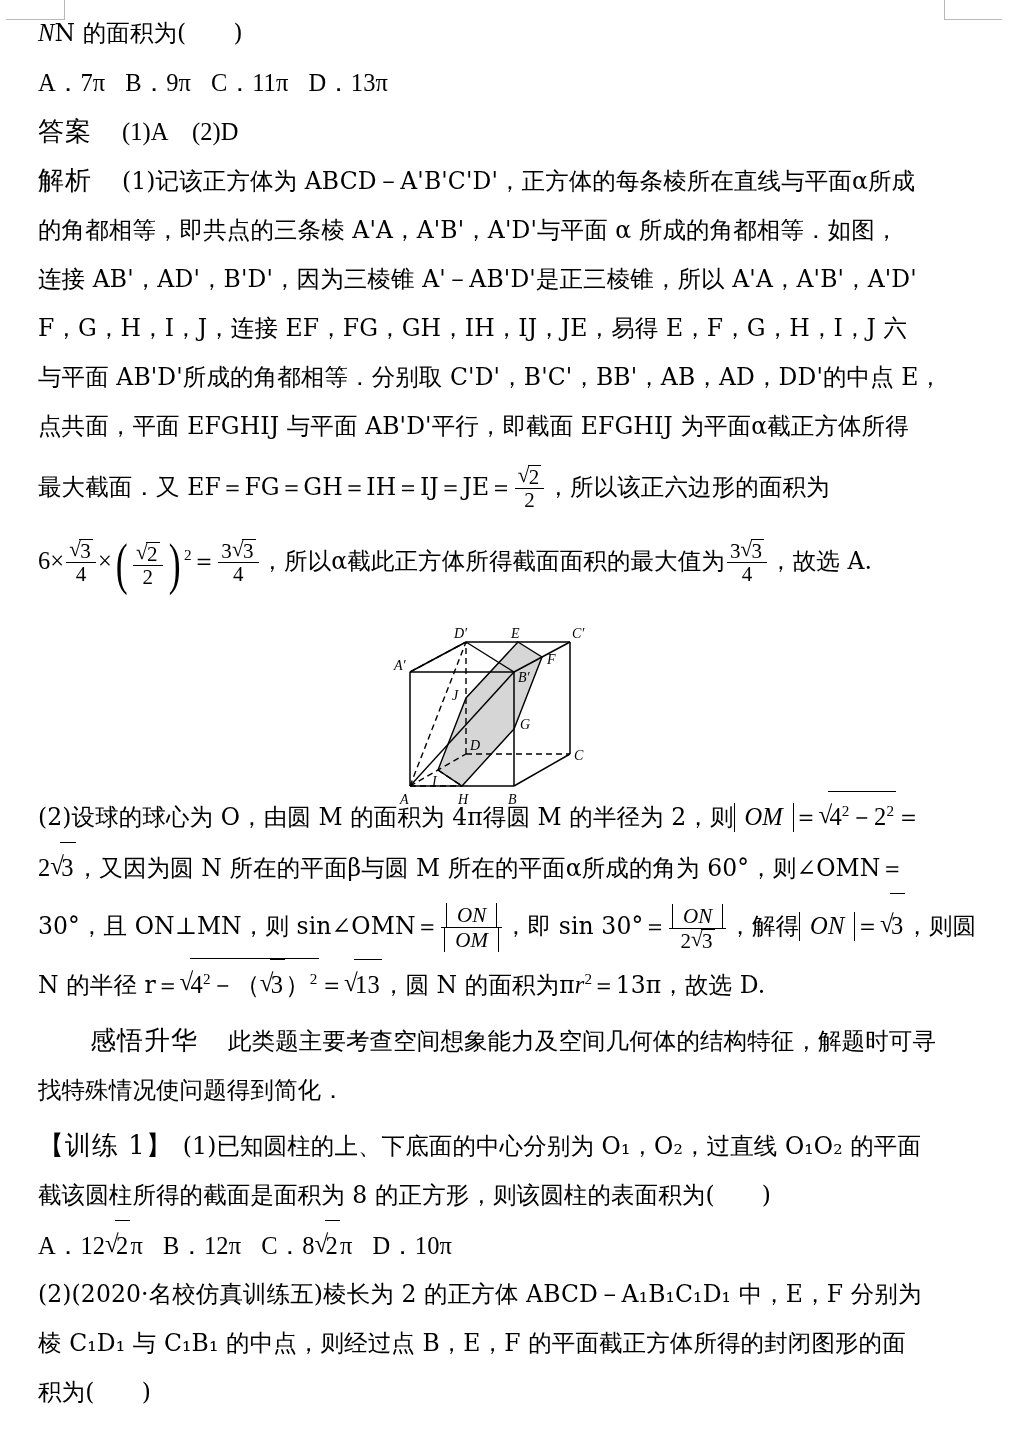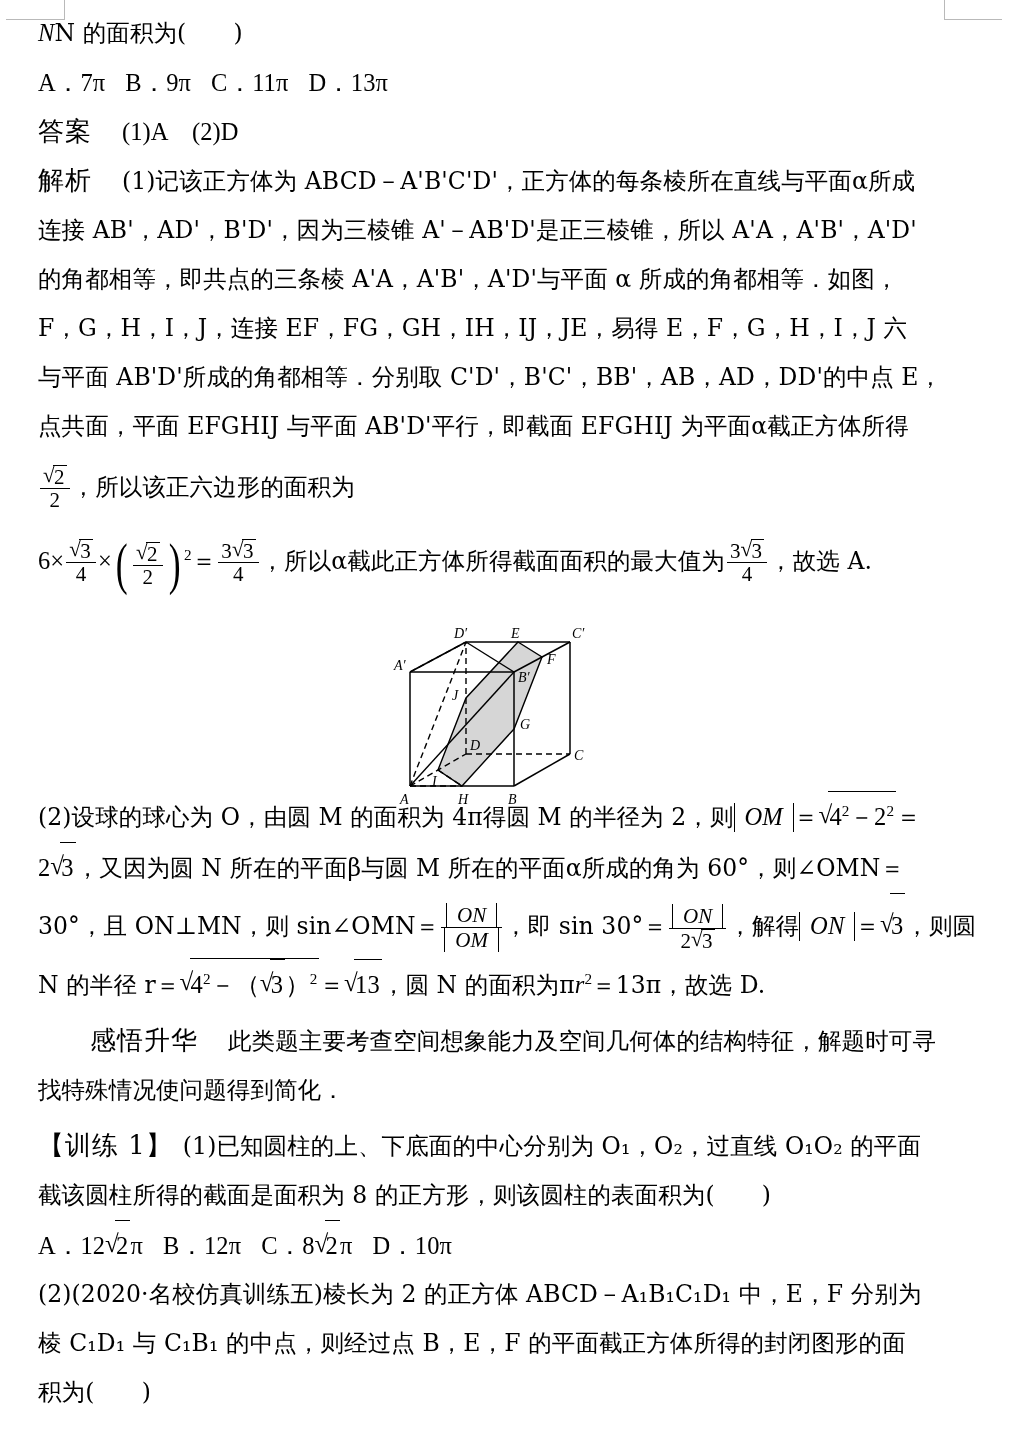--- a/index.html
+++ b/index.html
@@ -141,28 +141,28 @@
     <span class="opt">A．7π</span><span class="sp-md"></span><span class="opt">B．9π</span><span class="sp-md"></span><span class="opt">C．11π</span><span class="sp-md"></span><span class="opt">D．13π</span>
   </div>
 
   <div class="line">
     <span class="bold-label">答案</span><span class="sp-lg"></span><span>(1)A　(2)D</span>
   </div>
 
   <div class="line">
     <span class="bold-label">解析</span><span class="sp-lg"></span><span class="cn">(1)记该正方体为 ABCD－A'B'C'D'，正方体的每条棱所在直线与平面α所成</span>
   </div>
+  <div class="line cn">的角都相等，即共点的三条棱 A'A，A'B'，A'D'与平面 α 所成的角都相等．如图，</div>
   <div class="line cn">连接 AB'，AD'，B'D'，因为三棱锥 A'－AB'D'是正三棱锥，所以 A'A，A'B'，A'D'</div>
-  <div class="line cn">的角都相等，即共点的三条棱 A'A，A'B'，A'D'与平面 α 所成的角都相等．如图，</div>
   <div class="line cn">F，G，H，I，J，连接 EF，FG，GH，IH，IJ，JE，易得 E，F，G，H，I，J 六</div>
   <div class="line cn">与平面 AB'D'所成的角都相等．分别取 C'D'，B'C'，BB'，AB，AD，DD'的中点 E，</div>
   <div class="line cn">点共面，平面 EFGHIJ 与平面 AB'D'平行，即截面 EFGHIJ 为平面α截正方体所得</div>
 
   <div class="line tall" style="margin-top:4px;">
-    <span class="frac"><span class="num"><span class="sqrt"><span class="rad">2</span></span></span><span class="den">2</span></span><span class="cn">，所以该正六边形的面积为</span>
+    <span class="cn">最大截面．又 EF＝FG＝GH＝IH＝IJ＝JE＝</span><span class="frac"><span class="num"><span class="sqrt"><span class="rad">2</span></span></span><span class="den">2</span></span><span class="cn">，所以该正六边形的面积为</span>
   </div>
 
   <div class="line tall" style="margin-top:10px;">
     <span>6×</span><span class="frac"><span class="num"><span class="sqrt"><span class="rad">3</span></span></span><span class="den">4</span></span><span>×</span><span class="bigparen"><span class="pl">(</span><span class="frac"><span class="num"><span class="sqrt"><span class="rad">2</span></span></span><span class="den">2</span></span><span class="pr">)</span></span><sup>2</sup><span>＝</span><span class="frac"><span class="num"><span>3</span><span class="sqrt"><span class="rad">3</span></span></span><span class="den">4</span></span><span class="cn">，所以α截此正方体所得截面面积的最大值为</span><span class="frac"><span class="num"><span>3</span><span class="sqrt"><span class="rad">3</span></span></span><span class="den">4</span></span><span class="cn">，故选 A.</span>
   </div>
 
   <div style="height:196px;"></div>
 
   <div class="line">
     <span class="cn">(2)设球的球心为 O，由圆 M 的面积为 4π得圆 M 的半径为 2，则</span><span class="abs it">OM</span><span>＝</span><span class="sqrt"><span class="rad"><span>4</span><sup>2</sup><span>－2</span><sup>2</sup></span></span><span>＝</span>

